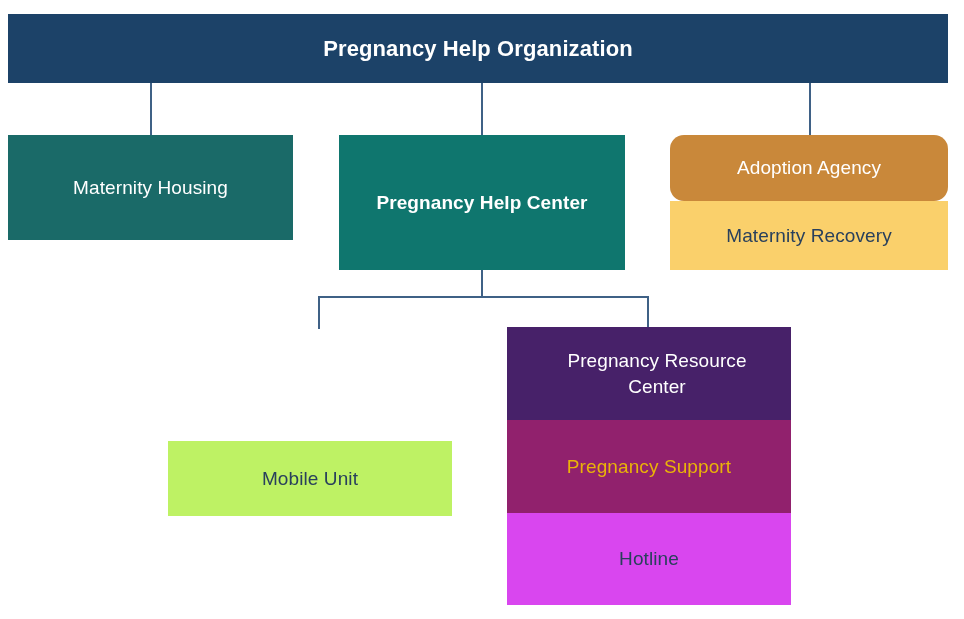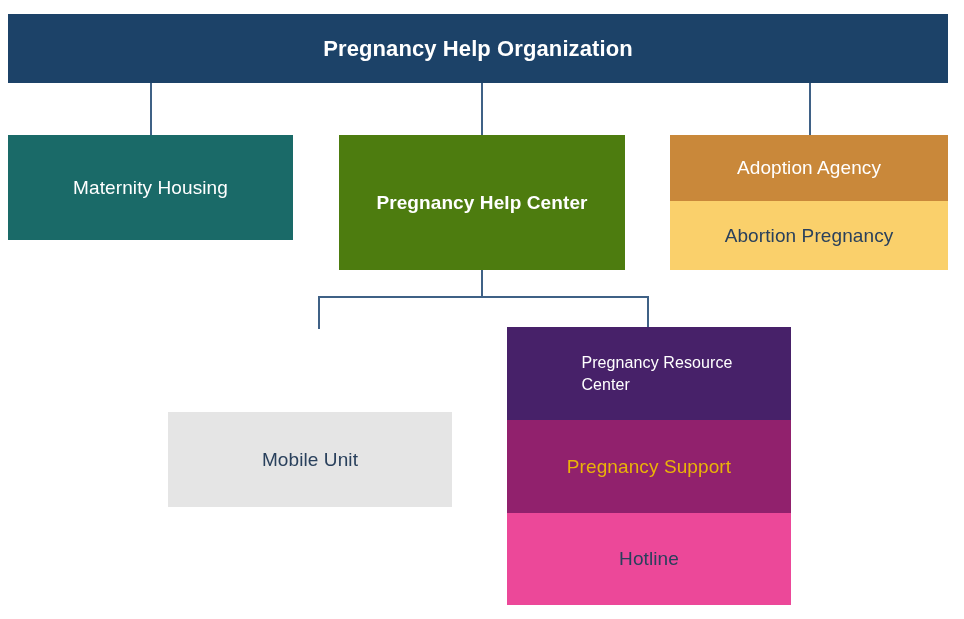--- a/index.html
+++ b/index.html
@@ -16,20 +16,21 @@
     width: 964px;
     height: 619px;
     background: #ffffff;
     overflow: hidden;
   }
   .node {
     position: absolute;
     display: flex;
     align-items: center;
     justify-content: center;
+    text-align: center;
     box-sizing: border-box;
     line-height: 1.32;
     white-space: pre-line;
     letter-spacing: 0.1px;
   }
   .connector {
     position: absolute;
     background: #3f6186;
   }
   .conn-v { width: 2px; }
@@ -55,33 +56,34 @@
     height: 105px;
     background: #1a6a68;
     color: #ffffff;
     font-size: 19px;
   }
   #node-pregnancy-help-center {
     left: 339px;
     top: 135px;
     width: 286px;
     height: 135px;
-    background: #4d7c0f;
+    background: #0f766e;
     color: #ffffff;
     font-size: 19px;
     font-weight: bold;
   }
   #node-adoption-agency {
     left: 670px;
     top: 135px;
     width: 278px;
     height: 66px;
     background: #c9883a;
     color: #ffffff;
     font-size: 19px;
+    border-radius: 14px;
   }
   #node-abortion-recovery {
     left: 670px;
     top: 201px;
     width: 278px;
     height: 69px;
     background: #fad06b;
     color: #29405c;
     font-size: 19px;
   }
@@ -91,54 +93,54 @@
     left: 168px;
     top: 328px;
     width: 284px;
     height: 93px;
     background: #3b79c0;
     color: #ffffff;
     font-size: 19px;
   }
   #node-mobile-unit {
     left: 168px;
-    top: 412px;
+    top: 441px;
     width: 284px;
-    height: 95px;
-    background: #e5e5e5;
+    height: 75px;
+    background: #bef264;
     color: #29405c;
     font-size: 19px;
   }
 
   
   #node-pregnancy-resource-center {
     left: 507px;
     top: 327px;
     width: 284px;
     height: 93px;
     background: #472169;
     color: #ffffff;
-    font-size: 16px;
+    font-size: 19px;
     padding-left: 16px;
   }
   #node-pregnancy-support {
     left: 507px;
     top: 420px;
     width: 284px;
     height: 93px;
     background: #91216d;
     color: #eab308;
     font-size: 19px;
   }
   #node-hotline {
     left: 507px;
     top: 513px;
     width: 284px;
     height: 92px;
-    background: #ec4899;
+    background: #d946ef;
     color: #29405c;
     font-size: 19px;
   }
 
   
   #conn-root-to-maternity   { left: 150px; top: 83px;  height: 53px; }
   #conn-root-to-phc         { left: 481px; top: 83px;  height: 53px; }
   #conn-root-to-adoption    { left: 809px; top: 83px;  height: 53px; }
   #conn-phc-drop            { left: 481px; top: 270px; height: 28px; }
   #conn-phc-bus             { left: 318px; top: 296px; width: 331px; }
@@ -159,21 +161,21 @@
   <div class="connector conn-v" id="conn-bus-to-prc"></div>
 
   <div class="node" id="node-root">Pregnancy Help Organization</div>
 
   <div class="node" id="node-maternity-housing">Maternity Housing</div>
 
   <div class="node" id="node-pregnancy-help-center">Pregnancy Help Center</div>
 
   <div class="node" id="node-adoption-agency">Adoption Agency</div>
 
-  <div class="node" id="node-abortion-recovery">Abortion Pregnancy</div>
+  <div class="node" id="node-abortion-recovery">Maternity Recovery</div>
 
 
   <div class="node" id="node-mobile-unit">Mobile Unit</div>
 
   <div class="node" id="node-pregnancy-resource-center">Pregnancy Resource
 Center</div>
 
   <div class="node" id="node-pregnancy-support">Pregnancy Support</div>
 
   <div class="node" id="node-hotline">Hotline</div>

